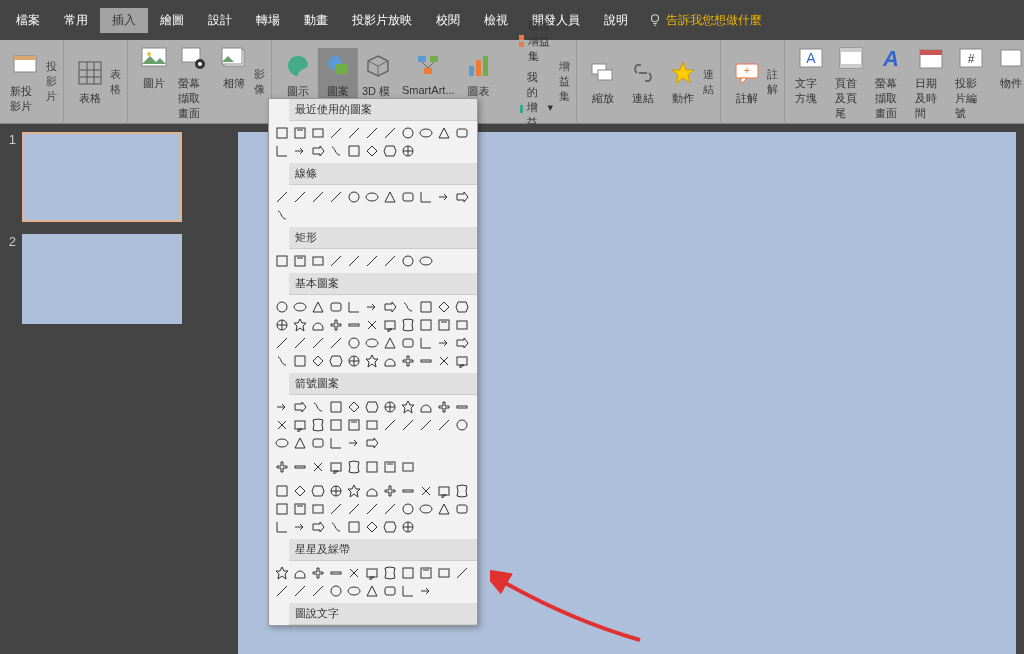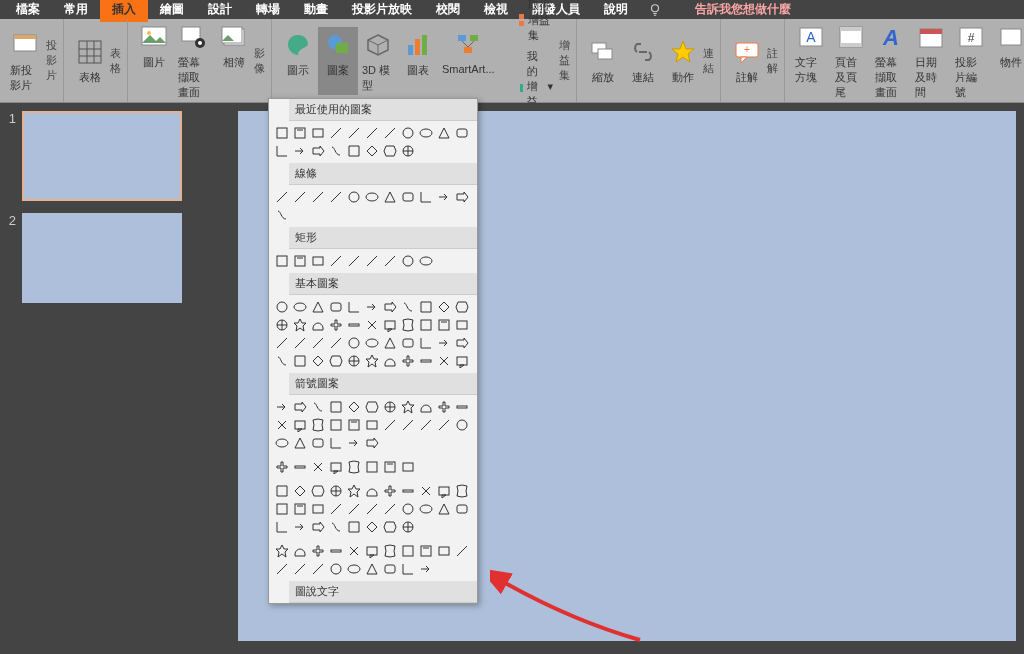--- a/index.html
+++ b/index.html
@@ -1,20 +1,20 @@
 <!DOCTYPE html>
 <html><head>
 <meta charset="utf-8">
 <style>
 *{margin:0;padding:0;box-sizing:border-box;font-family:"Microsoft JhengHei","Segoe UI",sans-serif;}
 body{background:#444;width:1024px;height:654px;overflow:hidden;position:relative;}
-.tabs{background:#444;height:19px;display:flex;align-items:center;padding-left:4px;font-weight:bold;}
+.tabs{background:#444;height:40px;display:flex;align-items:center;padding-left:4px;}
 .tab{color:#fff;font-size:12px;padding:4px 12px;cursor:pointer;}
-.tab.active{background:#f97316;color:#333;}
-.tellme{display:flex;align-items:center;color:#fca5a5;font-size:12px;margin-left:8px;gap:29px;}
+.tab.active{background:#a3a3a3;color:#333;}
+.tellme{display:flex;align-items:center;color:#eab308;font-size:12px;margin-left:8px;}
 .tellme svg{margin-right:4px;}
 .ribbon{background:#b0b0b0;height:84px;display:flex;border-bottom:1px solid #888;}
 .rgroup{border-right:1px solid #999;padding:2px 6px;display:flex;flex-direction:row;align-items:center;}
 .rbtn{display:flex;flex-direction:column;align-items:center;font-size:11px;color:#333;padding:2px 4px;cursor:pointer;}
 .rbtn .ico{width:32px;height:32px;display:flex;align-items:center;justify-content:center;margin-bottom:2px;}
 .rbtn.sel{background:#888;}
 .rlabel{font-size:11px;color:#444;text-align:center;padding:1px 0;}
 .rbtn-row{display:flex;}
 .addin-item{display:flex;align-items:center;font-size:11px;color:#333;padding:3px 6px;cursor:pointer;}
 .addin-item svg{margin-right:4px;}
@@ -146,38 +146,38 @@
               <polygon points="14,4 24,9 24,19 14,24 4,19 4,9" fill="none" stroke="#666" stroke-width="1.5"></polygon>
               <polyline points="4,9 14,14 24,9" fill="none" stroke="#666"></polyline>
               <line x1="14" y1="14" x2="14" y2="24" stroke="#666"></line>
             </svg>
           </div>
         <span>3D 模型</span>
       </div>
       <div class="rbtn">
         <div class="ico">
             <svg width="28" height="28">
-              <rect x="4" y="14" width="5" height="10" fill="#5b9bd5"></rect>
-              <rect x="11" y="8" width="5" height="16" fill="#ed7d31"></rect>
-              <rect x="18" y="4" width="5" height="20" fill="#70ad47"></rect>
-            </svg>
-          </div>
-        <span>圖表</span>
-      </div>
-      <div class="rbtn">
-        <div class="ico">
-            <svg width="28" height="28">
               <rect x="4" y="4" width="8" height="6" fill="#5b9bd5"></rect>
               <rect x="16" y="4" width="8" height="6" fill="#70ad47"></rect>
               <rect x="10" y="16" width="8" height="6" fill="#ed7d31"></rect>
               <line x1="8" y1="10" x2="14" y2="16" stroke="#666"></line>
               <line x1="20" y1="10" x2="14" y2="16" stroke="#666"></line>
             </svg>
           </div>
         <span>SmartArt...</span>
+      </div>
+      <div class="rbtn">
+        <div class="ico">
+            <svg width="28" height="28">
+              <rect x="4" y="14" width="5" height="10" fill="#5b9bd5"></rect>
+              <rect x="11" y="8" width="5" height="16" fill="#ed7d31"></rect>
+              <rect x="18" y="4" width="5" height="20" fill="#70ad47"></rect>
+            </svg>
+          </div>
+        <span>圖表</span>
       </div>
     </div>
   </div>
   <div class="rgroup">
     <div style="flex:1">
       <div class="addin-item">
         <svg width="16" height="16">
             <rect x="2" y="2" width="5" height="5" fill="#e74"></rect>
             <rect x="9" y="2" width="5" height="5" fill="#e74"></rect>
             <rect x="2" y="9" width="5" height="5" fill="#e74"></rect>
@@ -1099,20 +1099,21 @@
         </svg>
       </div>
       <div class="sp-item">
         <svg viewBox="0 0 14 14" fill="none" stroke="#333" stroke-width="1">
           <circle cx="7" cy="7" r="5"></circle>
           <line x1="7" y1="2" x2="7" y2="12"></line>
           <line x1="2" y1="7" x2="12" y2="7"></line>
         </svg>
       </div>
     </div>
+  <div class="sp-header">星星及綵帶</div>
   <div class="sp-grid" id="grid-stars">
       <div class="sp-item">
         <svg viewBox="0 0 14 14" fill="none" stroke="#333" stroke-width="1">
           <polygon points="7,1 9,5 13,5 10,8 11,13 7,10 3,13 4,8 1,5 5,5"></polygon>
         </svg>
       </div>
       <div class="sp-item">
         <svg viewBox="0 0 14 14" fill="none" stroke="#333" stroke-width="1">
           <path d="M2 10c0-3 3-5 5-5s5 2 5 5v2H2z"></path>
         </svg>

